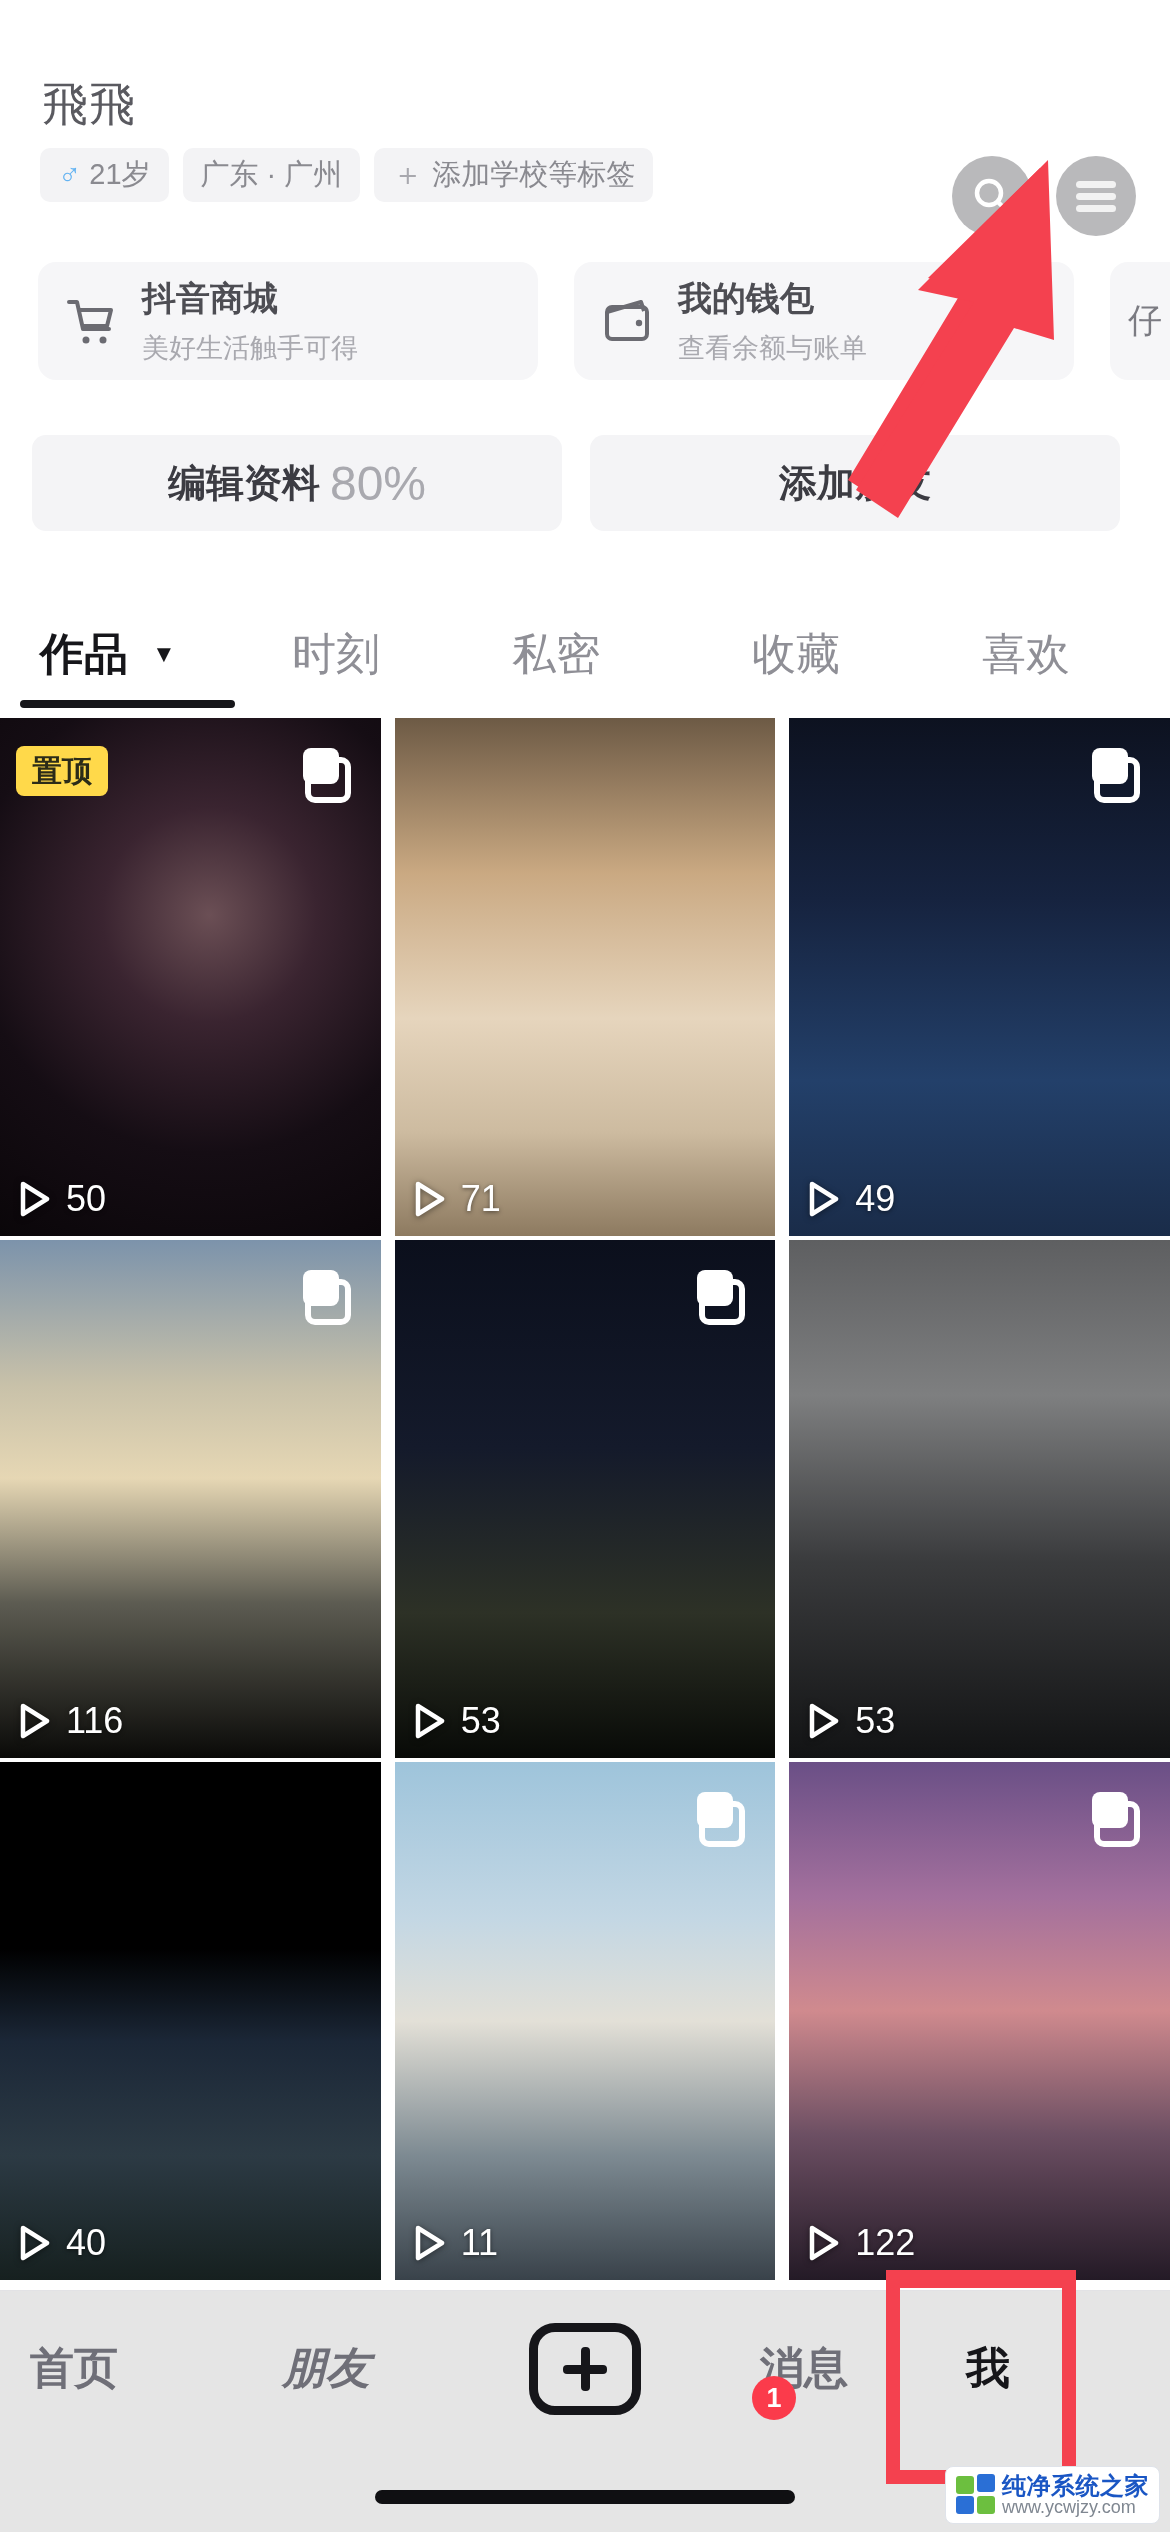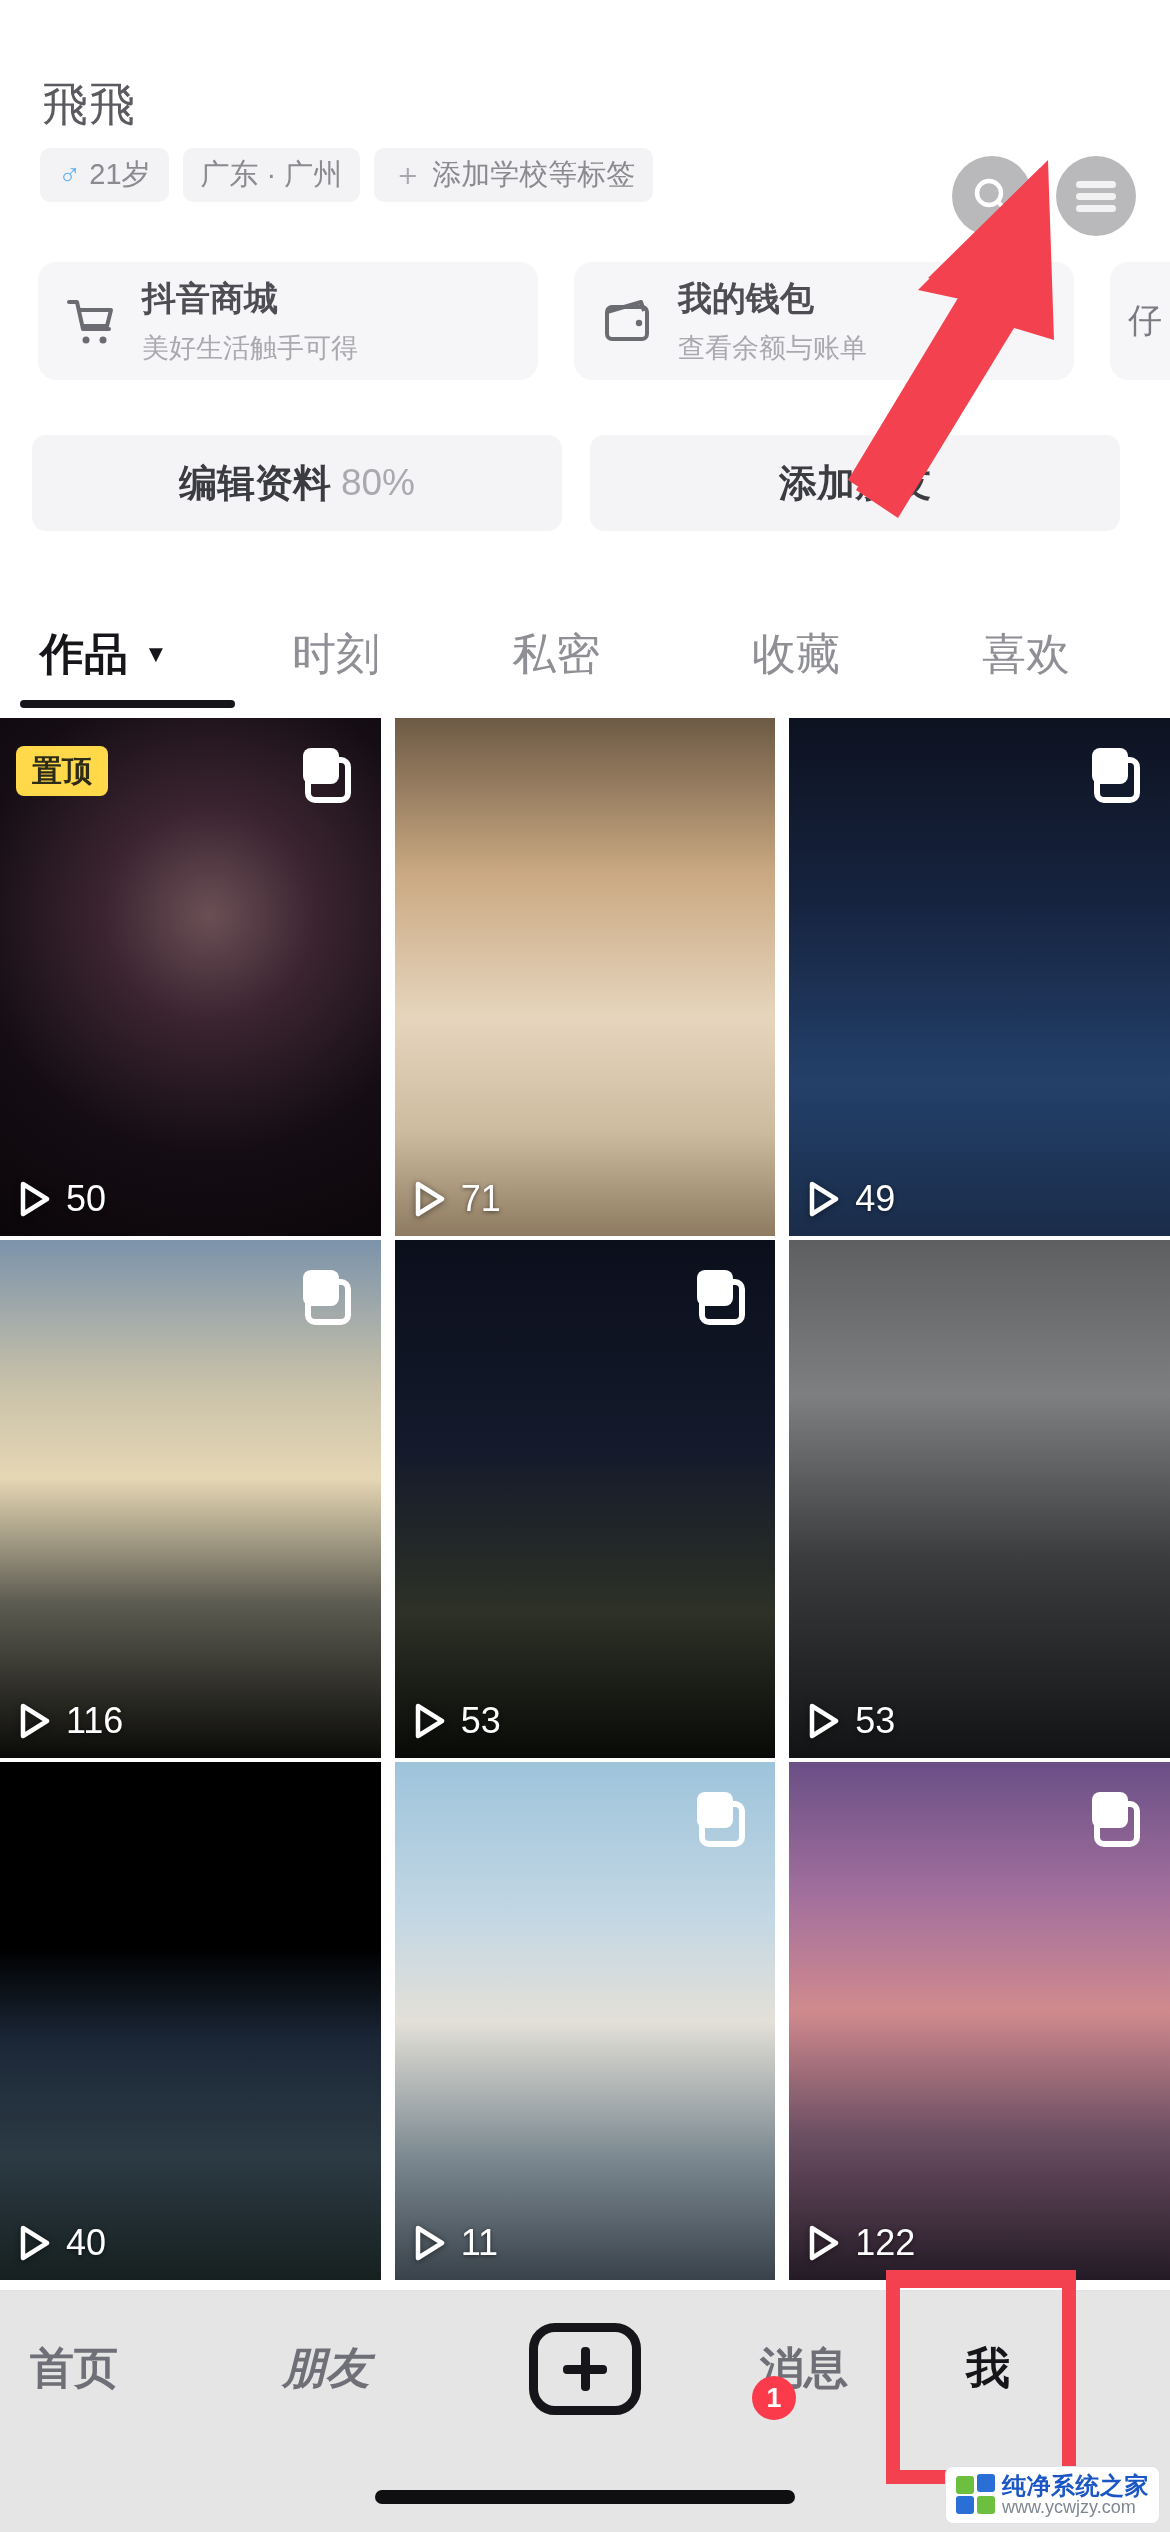--- a/index.html
+++ b/index.html
@@ -59,29 +59,29 @@
   .card .csub   { font-size:27px; color:#a9a9af; white-space:nowrap; }
   .card.third .ctitle { font-size:34px; color:#7b7b82; font-weight:400; }
 
   
   .pillrow { position:absolute; left:32px; top:435px; display:flex; gap:28px; }
   .pill {
     background:#f4f4f6; border-radius:14px; height:96px; width:530px;
     display:flex; align-items:center; justify-content:center; gap:10px;
   }
   .pill .ptext { font-size:38px; color:#3b3b42; font-weight:700; }
-  .pill .ppct  { font-size:37px; color:#a9a9af; font-weight:400; }
+  .pill .ppct  { font-size:48px; color:#a9a9af; font-weight:400; }
 
   
   .tabs {
     position:absolute; left:0; top:600px; width:1170px; height:108px;
     display:flex; align-items:center;
   }
   .tab {
-    position:absolute; display:flex; align-items:center; gap:16px;
+    position:absolute; display:flex; align-items:center; gap:24px;
     font-size:44px; color:#8f8f96; font-weight:400; white-space:nowrap;
   }
   .tab.active { color:#16161a; font-weight:700; }
   .tab .caret { font-size:24px; color:#16161a; line-height:1; }
   .tab-underline {
     position:absolute; left:20px; top:700px; width:215px; height:8px;
     background:#16161a; border-radius:4px;
   }
 
   

